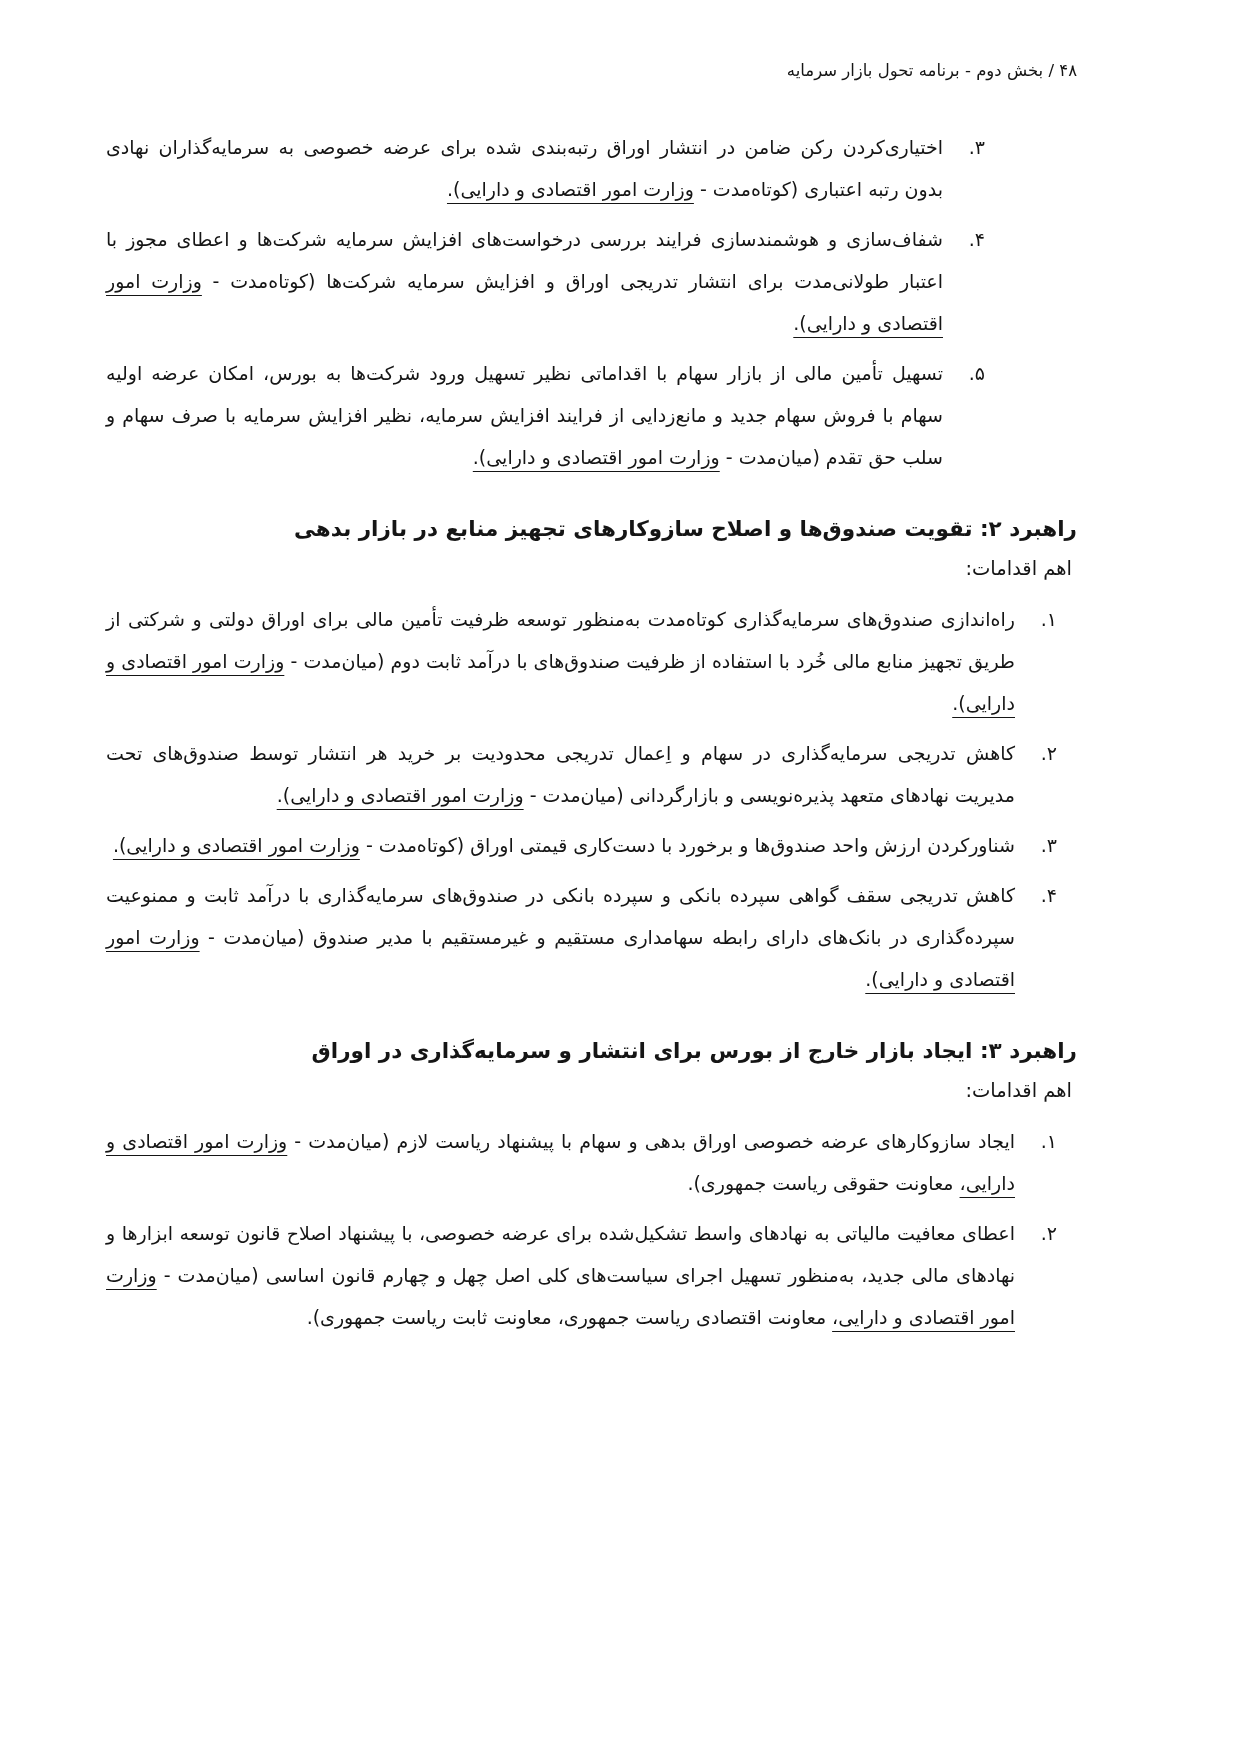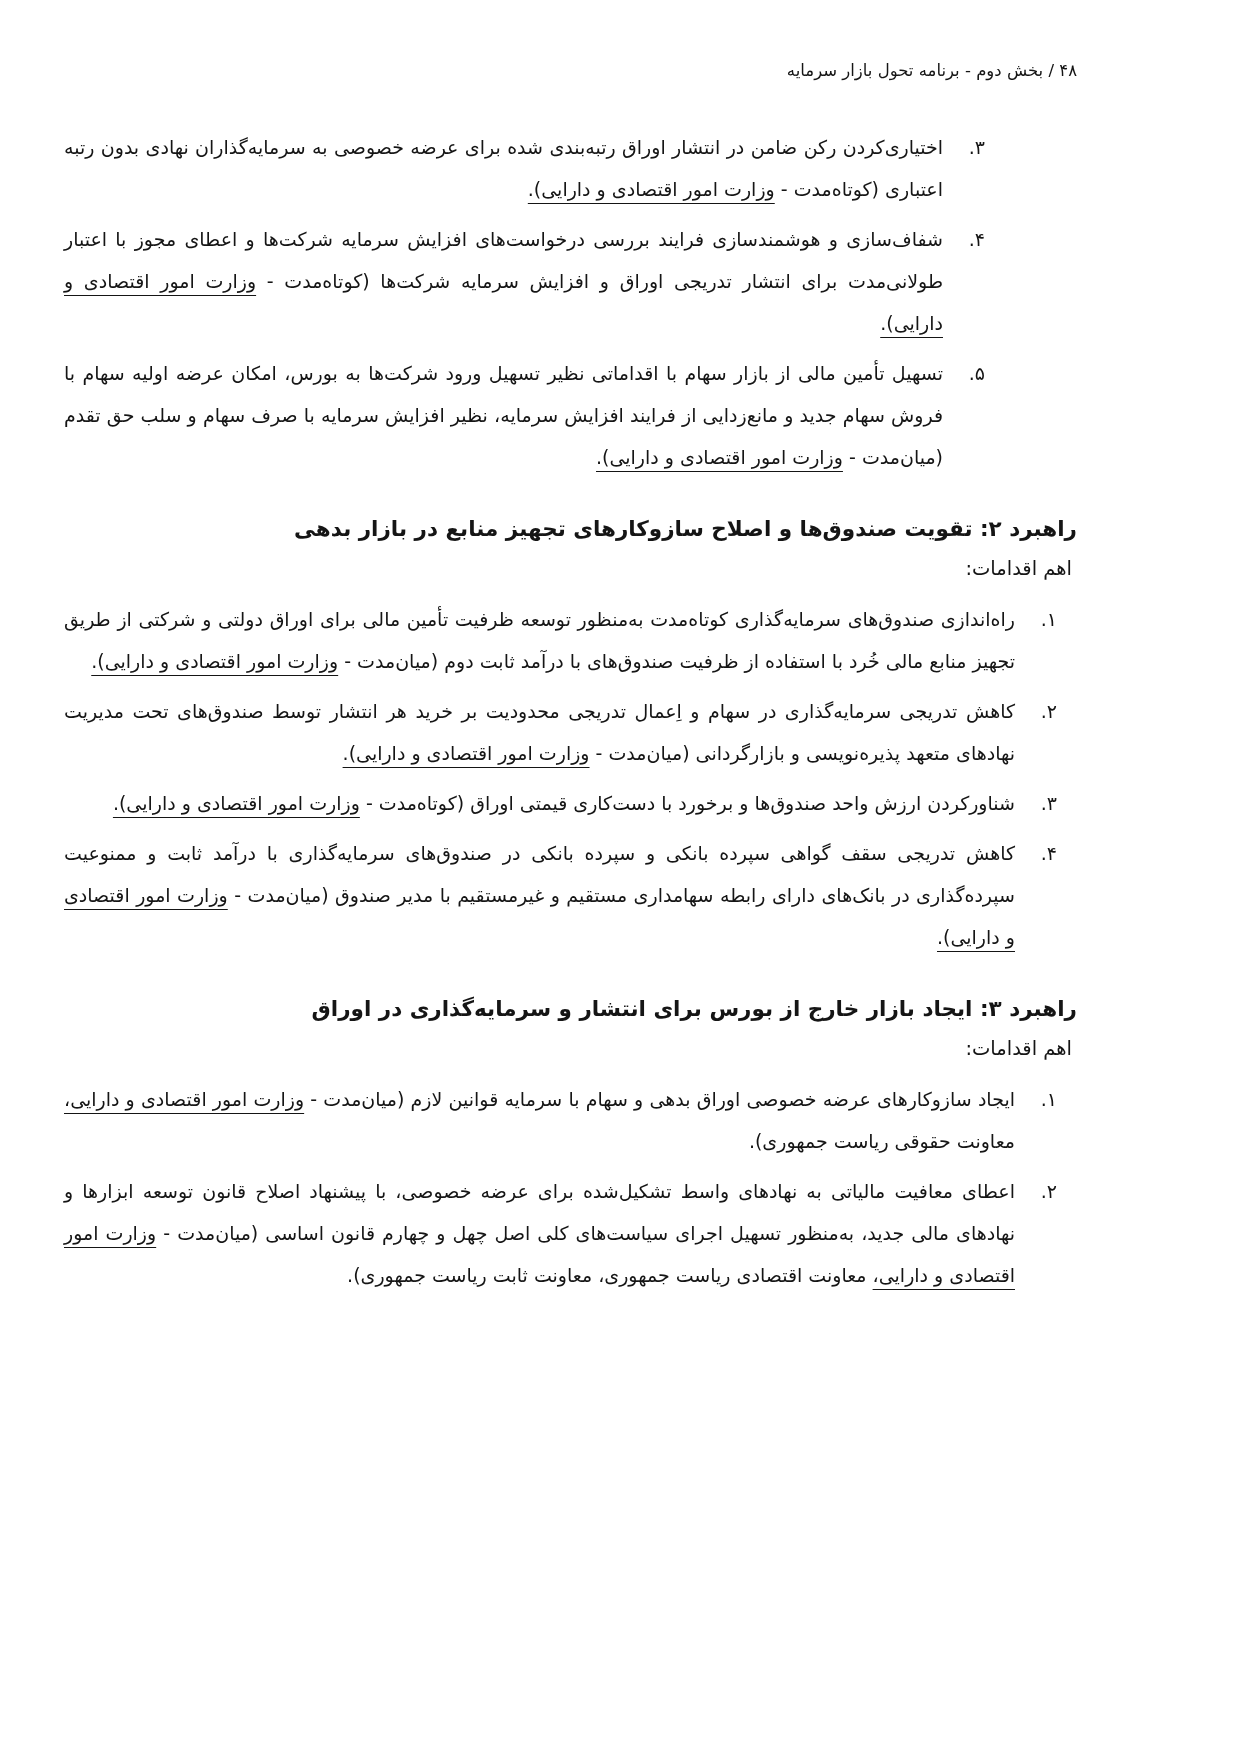--- a/index.html
+++ b/index.html
@@ -1,18 +1,18 @@
 <!DOCTYPE html>
 <html lang="fa" dir="rtl"><head>
 <meta charset="utf-8">
 <style>
   html,body{margin:0;padding:0;background:#e9e9e9;}
   .page{
     width:1240px;height:1754px;background:#ffffff;margin:0 auto;
-    box-sizing:border-box;padding:58px 163px 0 48px;
+    box-sizing:border-box;padding:58px 163px 0 90px;
     direction:rtl;color:#151515;
     font-family:"DejaVu Sans",sans-serif;
     overflow:hidden;position:relative;
   }
   .page-header{
     font-size:16.5px;line-height:26px;text-align:right;margin:0 0 42px 0;
   }
   .doc-body{display:block;}
   .list{margin:0 0 6px 0;}
   .list.deep{padding-right:92px;}
@@ -71,21 +71,21 @@
         <div class="item">
           <span class="num">۴.</span>
           <div class="txt"><span>کاهش تدریجی سقف گواهی سپرده بانکی و سپرده بانکی در صندوق‌های سرمایه‌گذاری با درآمد ثابت و ممنوعیت سپرده‌گذاری در بانک‌های دارای رابطه سهامداری مستقیم و غیرمستقیم با مدیر صندوق (میان‌مدت - </span><span class="ul">وزارت امور اقتصادی و دارایی).</span></div>
         </div>
       </div>
       <div class="strategy-title">راهبرد ۳: ایجاد بازار خارج از بورس برای انتشار و سرمایه‌گذاری در اوراق</div>
       <div class="actions-label">اهم اقدامات:</div>
       <div class="list shallow">
         <div class="item">
           <span class="num">۱.</span>
-          <div class="txt"><span>ایجاد سازوکارهای عرضه خصوصی اوراق بدهی و سهام با سرمایه قوانین لازم (میان‌مدت - </span><span class="ul">وزارت امور اقتصادی و دارایی،</span><span> معاونت حقوقی ریاست جمهوری).</span></div>
+          <div class="txt"><span>ایجاد سازوکارهای عرضه خصوصی اوراق بدهی و سهام با پیشنهاد ریاست لازم (میان‌مدت - </span><span class="ul">وزارت امور اقتصادی و دارایی،</span><span> معاونت حقوقی ریاست جمهوری).</span></div>
         </div>
         <div class="item">
           <span class="num">۲.</span>
           <div class="txt"><span>اعطای معافیت مالیاتی به نهادهای واسط تشکیل‌شده برای عرضه خصوصی، با پیشنهاد اصلاح قانون توسعه ابزارها و نهادهای مالی جدید، به‌منظور تسهیل اجرای سیاست‌های کلی اصل چهل و چهارم قانون اساسی (میان‌مدت - </span><span class="ul">وزارت امور اقتصادی و دارایی،</span><span> معاونت اقتصادی ریاست جمهوری، معاونت ثابت ریاست جمهوری).</span></div>
         </div>
       </div>
     </div>
 </div>
 
 </body></html>

